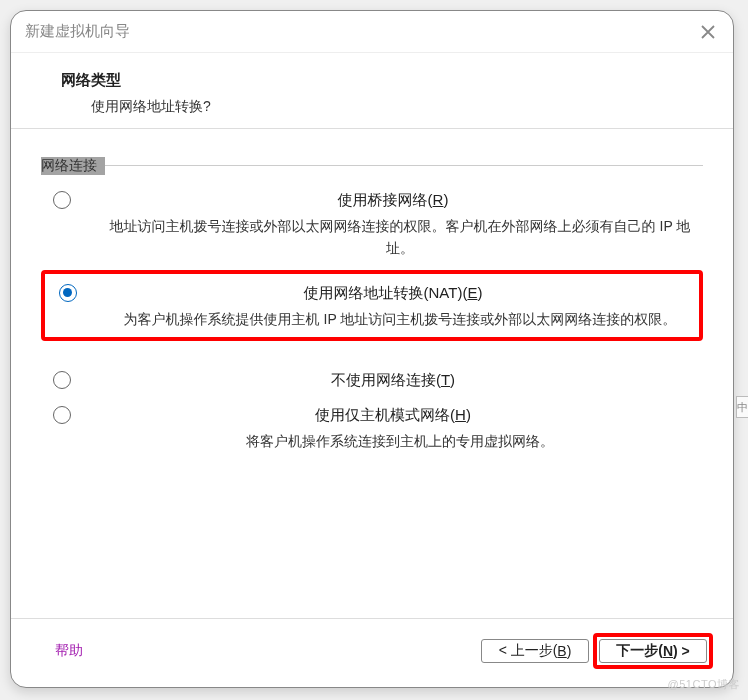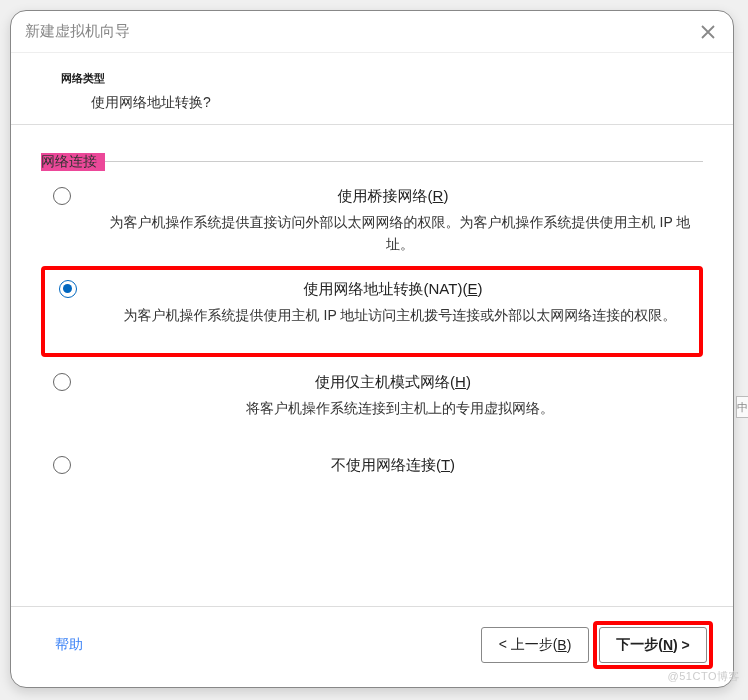--- a/index.html
+++ b/index.html
@@ -41,21 +41,21 @@
       cursor: pointer;
       color: #888;
     }
     .close-icon svg { width: 14px; height: 14px; stroke: currentColor; stroke-width: 1.8; }
     .header {
       padding: 18px 30px 12px 50px;
       border-bottom: 1px solid #ddd;
     }
     .page-title {
       font-weight: bold;
-      font-size: 11px;
+      font-size: 15px;
       color: #222;
       margin-bottom: 8px;
     }
     .page-subtitle {
       font-size: 14px;
       color: #333;
       padding-left: 30px;
     }
     .content {
       flex: 1;
@@ -66,21 +66,21 @@
       position: relative;
       border: none;
       padding-top: 6px;
     }
     .fieldset-legend {
       font-size: 14px;
       color: #333;
       margin-bottom: 4px;
       position: relative;
       display: inline-block;
-      background: #ec4899;
+      background: #a3a3a3;
       padding-right: 8px;
       z-index: 1;
     }
     .fieldset-line {
       position: absolute;
       top: 14px;
       left: 0; right: 0;
       height: 1px;
       background: #ccc;
       z-index: 0;
@@ -125,63 +125,63 @@
     .option-label .ul { text-decoration: underline; }
     .option-desc {
       font-size: 14px;
       color: #333;
       padding: 4px 4px 4px 18px;
       line-height: 22px;
     }
     .highlight-box {
       border: 4px solid #ff0000;
       border-radius: 4px;
-      padding: 4px 2px 20px 2px;
+      padding: 4px 2px 0 2px;
       margin: 4px 0px;
     }
     .footer {
       border-top: 1px solid #ddd;
       padding: 14px 20px 18px 20px;
       display: flex;
       align-items: center;
     }
     .footer .spacer { flex: 1; }
     .btn {
       min-width: 108px;
-      height: 36px;
+      height: 24px;
       border: 1px solid #888;
       background: #fff;
       border-radius: 3px;
       font-size: 14px;
       color: #222;
       cursor: pointer;
       padding: 0 14px;
       display: inline-flex;
       align-items: center;
       justify-content: center;
       margin-left: 8px;
     }
     .btn .ul { text-decoration: underline; }
     .help-link {
-      color: #3b82f6;
+      color: #a21caf;
       font-size: 14px;
       cursor: pointer;
       padding-left: 24px;
     }
     .next-highlight {
       border: 4px solid #ff0000;
       border-radius: 4px;
       padding: 2px;
       margin-left: 4px;
       display: inline-flex;
     }
     .next-highlight .btn { margin-left: 0; font-weight: bold; }
     .watermark {
       position: absolute;
-      right: 8px; bottom: 16px;
+      right: 8px; bottom: 8px;
       font-size: 11px;
       color: #ccc;
       letter-spacing: 0.5px;
       pointer-events: none;
     }
     .right-stub {
       position: absolute;
       right: 0; top: 396px;
       width: 12px; height: 22px;
       border: 1px solid #bbb;
@@ -217,55 +217,55 @@
       <span class="fieldset-legend">网络连接</span>
       <div class="fieldset-line"></div>
 
       
       <div class="option">
         <span class="radio"></span>
         <div class="option-body">
           <span class="option-label">
             <span>使用桥接网络(</span><span class="ul">R</span><span>)</span>
           </span>
-          <div class="option-desc">为客户机操作系统提供直接访问外部以太网网络的权限。为客户机操作系统提供使用主机 IP 地址。</div>
+          <div class="option-desc">地址访问主机拨号连接或外部以太网网络连接的权限。客户机在外部网络上必须有自己的 IP 地址。</div>
         </div>
       </div>
 
       
       <div class="highlight-box">
         <div class="option" style="padding-top:4px;">
           <span class="radio checked"></span>
           <div class="option-body">
             <span class="option-label">
               <span>使用网络地址转换(NAT)(</span><span class="ul">E</span><span>)</span>
             </span>
             <div class="option-desc">为客户机操作系统提供使用主机 IP 地址访问主机拨号连接或外部以太网网络连接的权限。</div>
           </div>
         </div>
       </div>
 
       
+      <div class="option" style="margin-top:18px;">
+        <span class="radio"></span>
+        <div class="option-body">
+          <span class="option-label">
+            <span>不使用网络连接(</span><span class="ul">T</span><span>)</span>
+          </span>
+        </div>
+      </div>
+
+      
       <div class="option">
         <span class="radio"></span>
         <div class="option-body">
           <span class="option-label">
             <span>使用仅主机模式网络(</span><span class="ul">H</span><span>)</span>
           </span>
           <div class="option-desc">将客户机操作系统连接到主机上的专用虚拟网络。</div>
-        </div>
-      </div>
-
-      
-      <div class="option" style="margin-top:18px;">
-        <span class="radio"></span>
-        <div class="option-body">
-          <span class="option-label">
-            <span>不使用网络连接(</span><span class="ul">T</span><span>)</span>
-          </span>
         </div>
       </div>
 
     </div>
   </div>
 
   <div class="footer">
     <span class="help-link">帮助</span>
     <span class="spacer"></span>
     <button class="btn">

